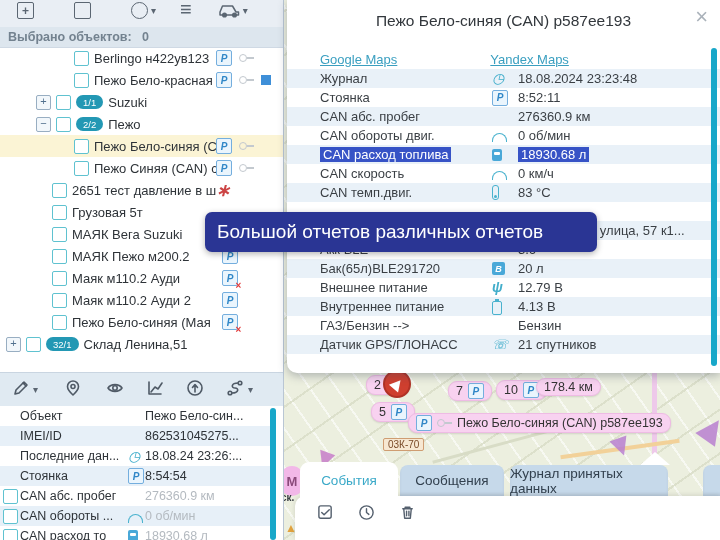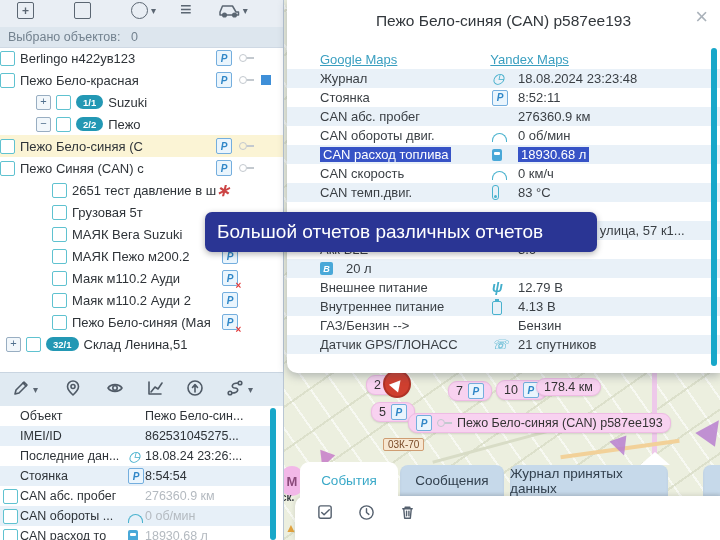--- a/index.html
+++ b/index.html
@@ -10,30 +10,30 @@
            border-right:1px solid #b9c6d4;overflow:hidden;z-index:5}
   #topbar{position:absolute;left:0;top:0;right:0;height:27px;background:#e9eef4;
           border-bottom:1px solid #ccd6e2;display:flex;align-items:flex-start;padding-top:2px}
   .tbi{display:flex;align-items:center;gap:3px;color:#5b6672}
   .boxicon{width:15px;height:15px;border:1.6px solid #5b6672;border-radius:2px;
            display:flex;align-items:center;justify-content:center;font-size:12px;font-weight:bold;line-height:1}
   .circicon{width:15px;height:15px;border:1.6px solid #5b6672;border-radius:50%}
   .listicon{font-size:20px;font-weight:bold;line-height:15px}
   .caret{font-size:10px;color:#5b6672}
   #selbar{position:absolute;left:0;top:27px;right:0;height:20px;background:#dde6ee;
-          border-bottom:1px solid #cfd9e4;color:#73828f;font-weight:normal;font-size:12.5px;
+          border-bottom:1px solid #cfd9e4;color:#73828f;font-weight:bold;font-size:12.5px;
           line-height:20px;padding-left:8px}
   #tree{position:absolute;left:0;top:47px;right:0}
   .trow{height:22px;display:flex;align-items:center;gap:5px;position:relative;white-space:nowrap}
   .trow.hl{background:#fbf4d5}
-  .lvl0{padding-left:6px}.lvl1{padding-left:36px}.lvl15{padding-left:52px}.lvl2{}
+  .lvl0{padding-left:6px}.lvl1{padding-left:36px}.lvl15{padding-left:52px}.lvl2{padding-left:74px}
   .exp{width:13px;height:13px;border:1px solid #98aec2;background:#f2f7fb;color:#51708e;
        font-size:11px;line-height:11px;text-align:center;border-radius:2px;flex:none}
   .cb{width:13px;height:13px;border:1.6px solid #5fc2d0;border-radius:2px;background:#fff;flex:none}
-  .cnt{background:#2398b4;color:#fff;font-size:9.5px;font-weight:bold;padding:1.5px 7px;
+  .cnt{background:#2398b4;color:#fff;font-size:9.5px;font-weight:normal;padding:1.5px 7px;
        border-radius:9px;flex:none}
   .badges{position:absolute;left:216px;top:0;height:22px;display:flex;align-items:center;gap:7px}
   
   .ici{display:inline-block;position:relative}
   .ic-clock::before{content:"◷";color:#43aecb;font-size:14px;line-height:1}
   .ic-parking,.ic-parking-off{display:inline-flex;align-items:center;justify-content:center;
        width:14px;height:14px;border:1px solid #74aede;background:#eaf5fd;border-radius:2px;
        color:#2f86c7;font-weight:bold;font-size:10px;position:relative}
   .ic-parking::before,.ic-parking-off::before{content:"P"}
   .ic-parking-off::after{content:"×";position:absolute;right:-4px;bottom:-5px;color:#e23b3b;
@@ -449,20 +449,21 @@
       <span class="plabel"></span>
         <span class="picon"></span>
       <span class="pvalue">кая улица, 57 к1...</span>
     </div>
     <div class="prow">
       <span class="plabel">Акк BLE</span>
         <span class="picon"></span>
       <span class="pvalue">3.6</span>
     </div>
     <div class="prow">
+      <span class="plabel">Бак(65л)BLE291720</span>
       <span class="picon">
           <i class="ici ic-tank"></i>
         </span>
       <span class="pvalue">20 л</span>
     </div>
     <div class="prow">
       <span class="plabel">Внешнее питание</span>
       <span class="picon">
           <i class="ici ic-plug"></i>
         </span>

